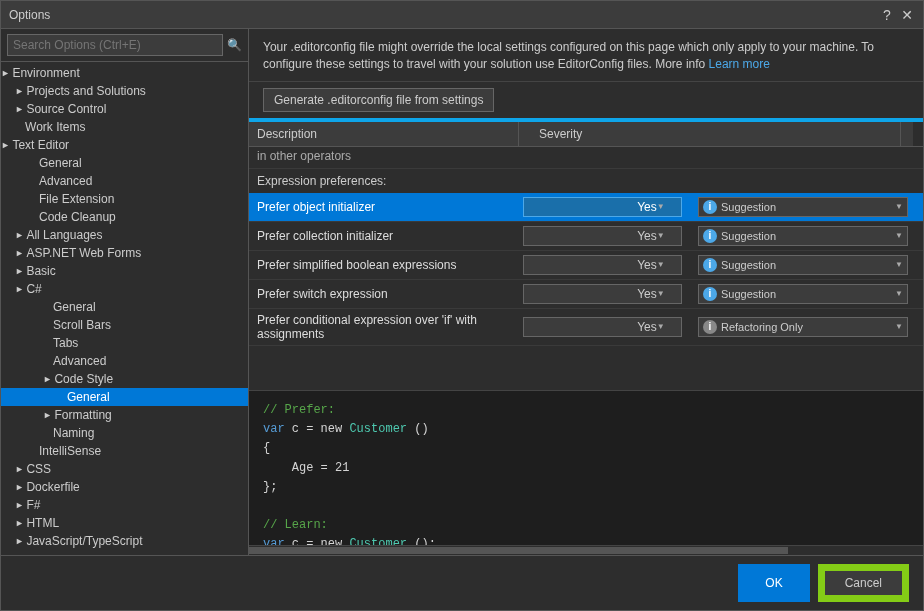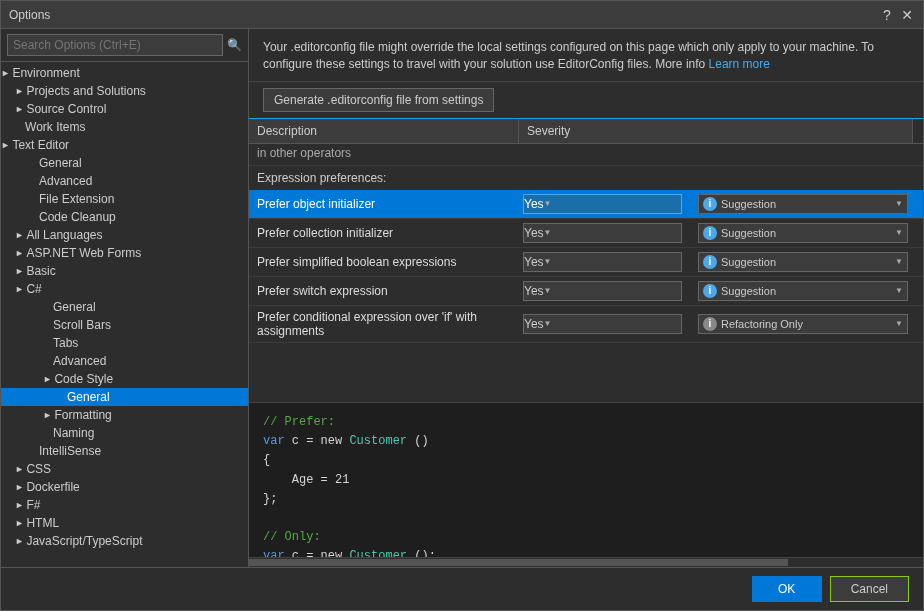--- a/index.html
+++ b/index.html
@@ -131,21 +131,21 @@
       line-height: 1.4;
     }
 
     .info-banner a {
       color: #4ca8e8;
       text-decoration: none;
     }
 
     .gen-button-area {
       padding: 6px 14px;
-      border-bottom: 1px solid #0ea5e9;
+      border-bottom: 4px solid #0ea5e9;
     }
 
     .gen-button {
       background: #3c3c3c;
       border: 1px solid #666;
       color: #ccc;
       padding: 4px 10px;
       font-size: 12px;
       cursor: pointer;
     }
@@ -156,20 +156,21 @@
       display: flex;
       flex-direction: column;
     }
 
     .table-header {
       display: flex;
       background: #3c3c3c;
       border-bottom: 1px solid #555;
       padding: 0;
       flex-shrink: 0;
+      gap: 12px;
     }
 
     .th {
       padding: 5px 8px;
       color: #ccc;
       font-size: 12px;
       border-right: 1px solid #555;
     }
 
     .th-desc { width: 270px; }
@@ -219,26 +220,26 @@
 
     .td-sev {
       flex: 1;
       padding: 4px 4px;
     }
 
     .dropdown {
       background: #3c3c3c;
       border: 1px solid #666;
       color: #ccc;
-      padding: 2px 0;
+      padding: 2px 16px;
       font-size: 12px;
       width: 95%;
       display: flex;
       align-items: center;
-      justify-content: flex-start;
+      justify-content: flex-end;
       cursor: pointer;
     }
 
     .dropdown.highlighted-row {
       background: #1a6faa;
       border-color: #4ca8e8;
       color: white;
     }
 
     .sev-dropdown {
@@ -316,21 +317,21 @@
       border-top: 1px solid #555;
       padding: 8px 14px;
       display: flex;
       justify-content: flex-end;
       gap: 8px;
       flex-shrink: 0;
     }
 
     .footer-btn {
       background: #3c3c3c;
-      border: 1px solid #84cc16;
+      border: 7px solid #84cc16;
       color: #ccc;
       padding: 5px 20px;
       font-size: 12px;
       cursor: pointer;
       min-width: 70px;
     }
     .footer-btn.primary { background: #0078d7; border-color: #0078d7; color: white; }
 
     .scrollbar-filler {
       width: 10px;
@@ -623,21 +624,21 @@
             <span class="code-default">{</span>
           </div>
           <div>
             <span class="code-default">&nbsp;&nbsp;&nbsp;&nbsp;Age = 21</span>
           </div>
           <div>
             <span class="code-default">};</span>
           </div>
           <div>&nbsp;</div>
           <div>
-            <span class="code-comment">// Only:</span>
+            <span class="code-comment">// Learn:</span>
           </div>
           <div>
             <span class="code-keyword">var</span>
             <span class="code-default"> c = new </span>
             <span class="code-type">Customer</span>
             <span class="code-default">();</span>
           </div>
 
         </div>
         <div class="code-scrollbar">

